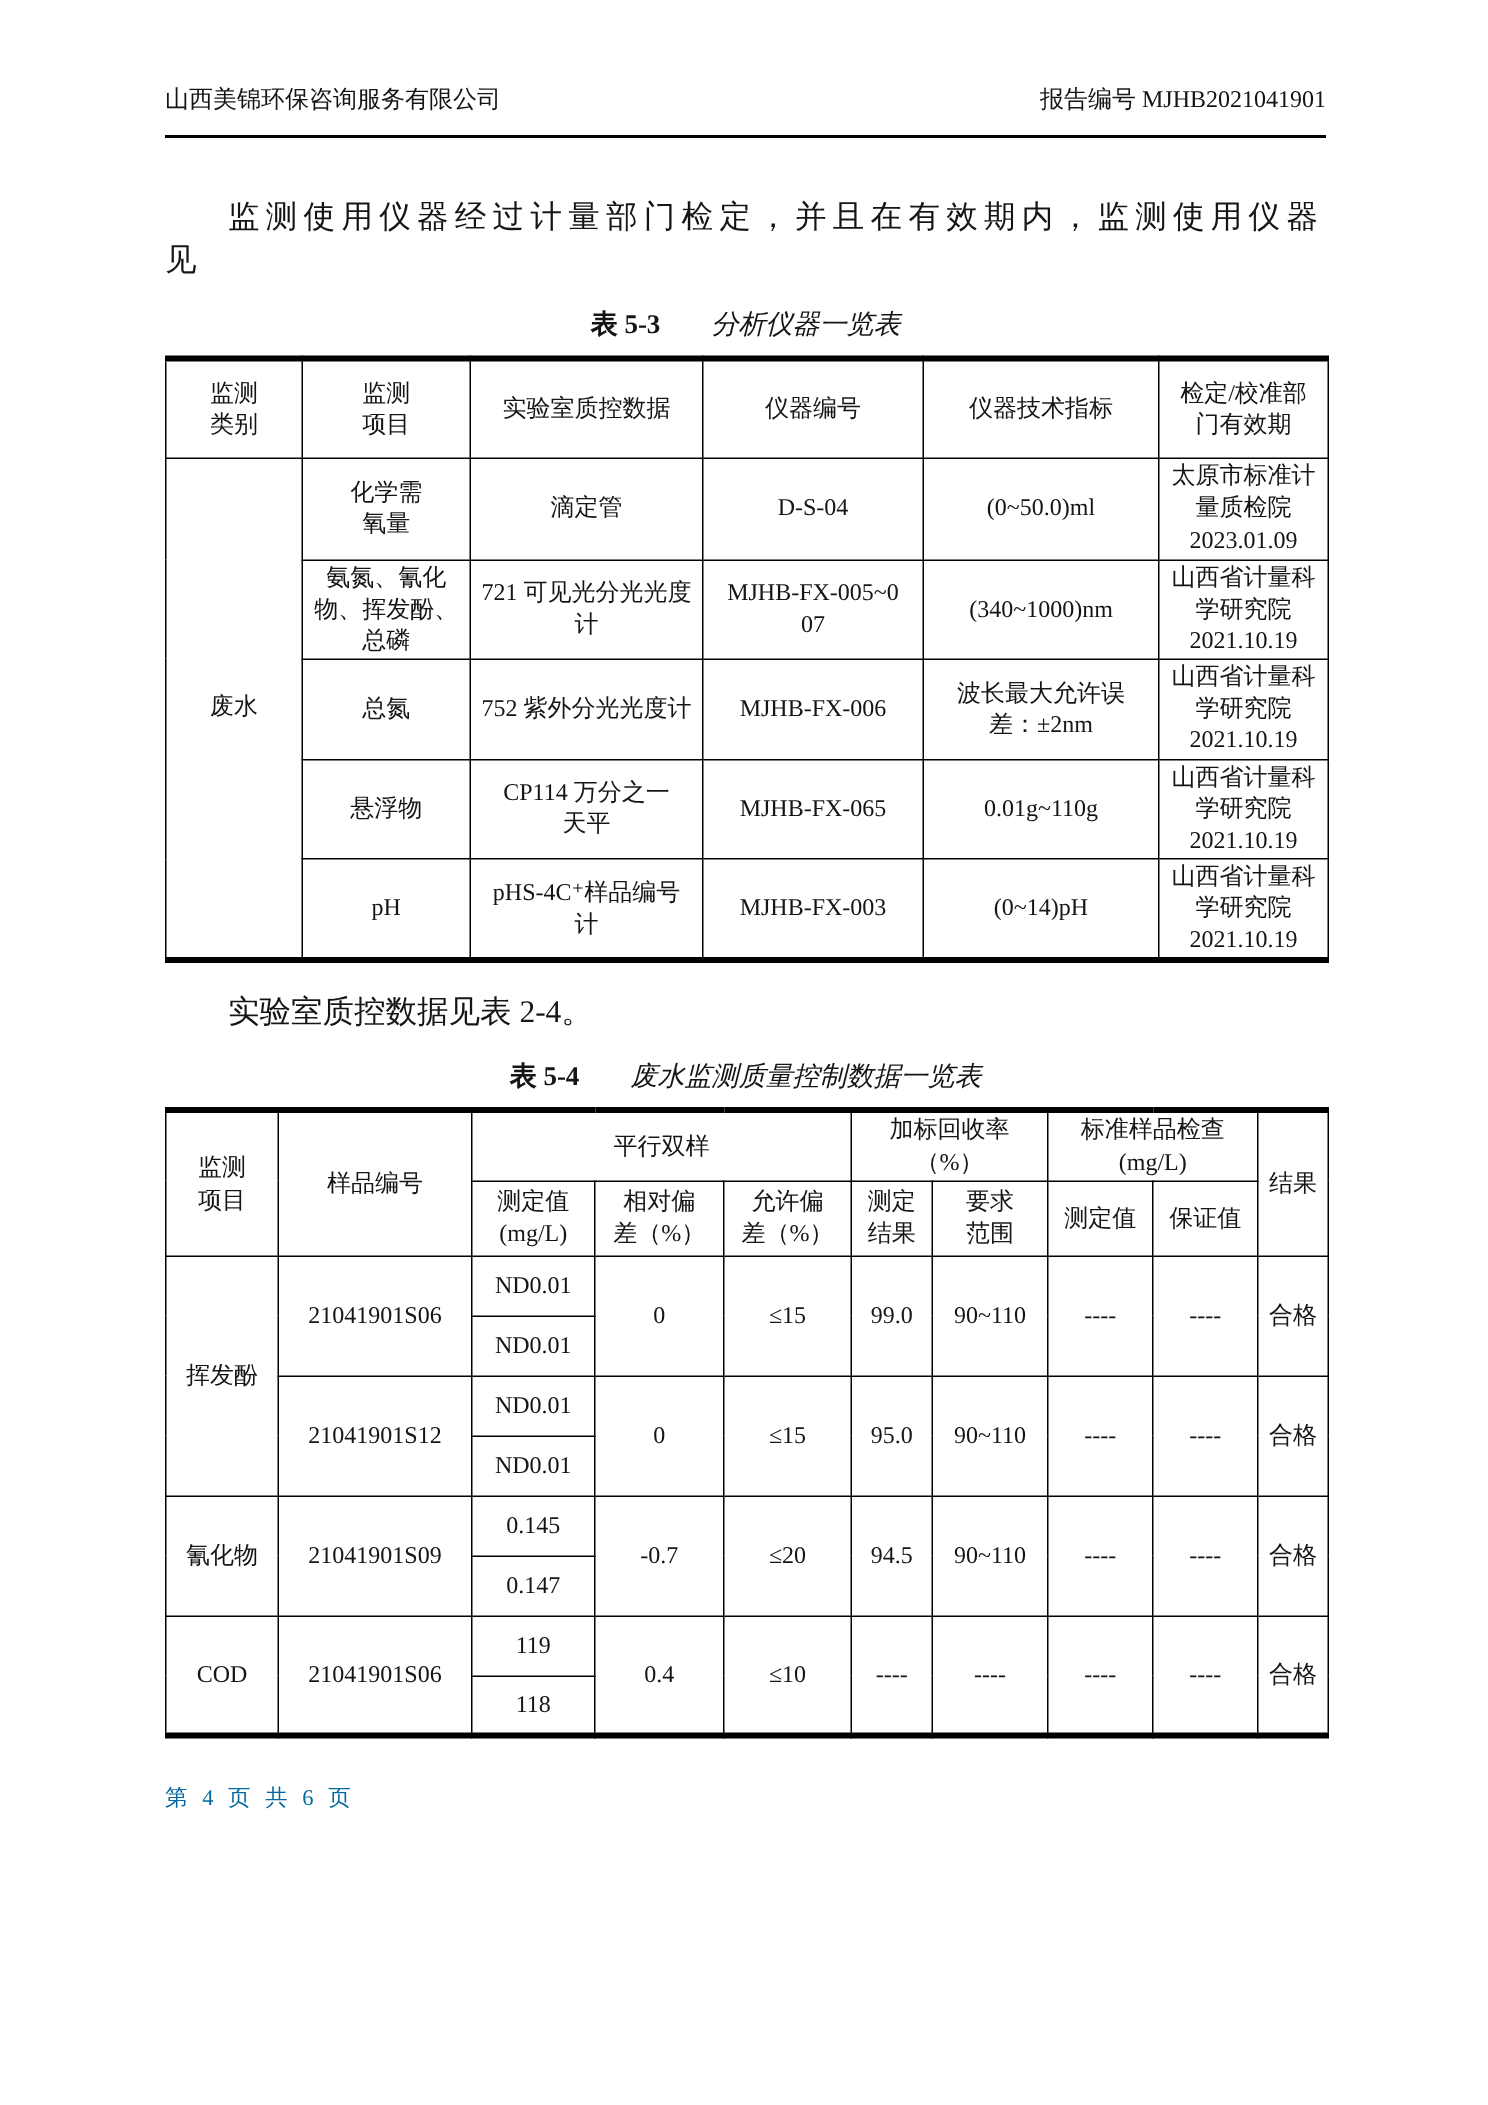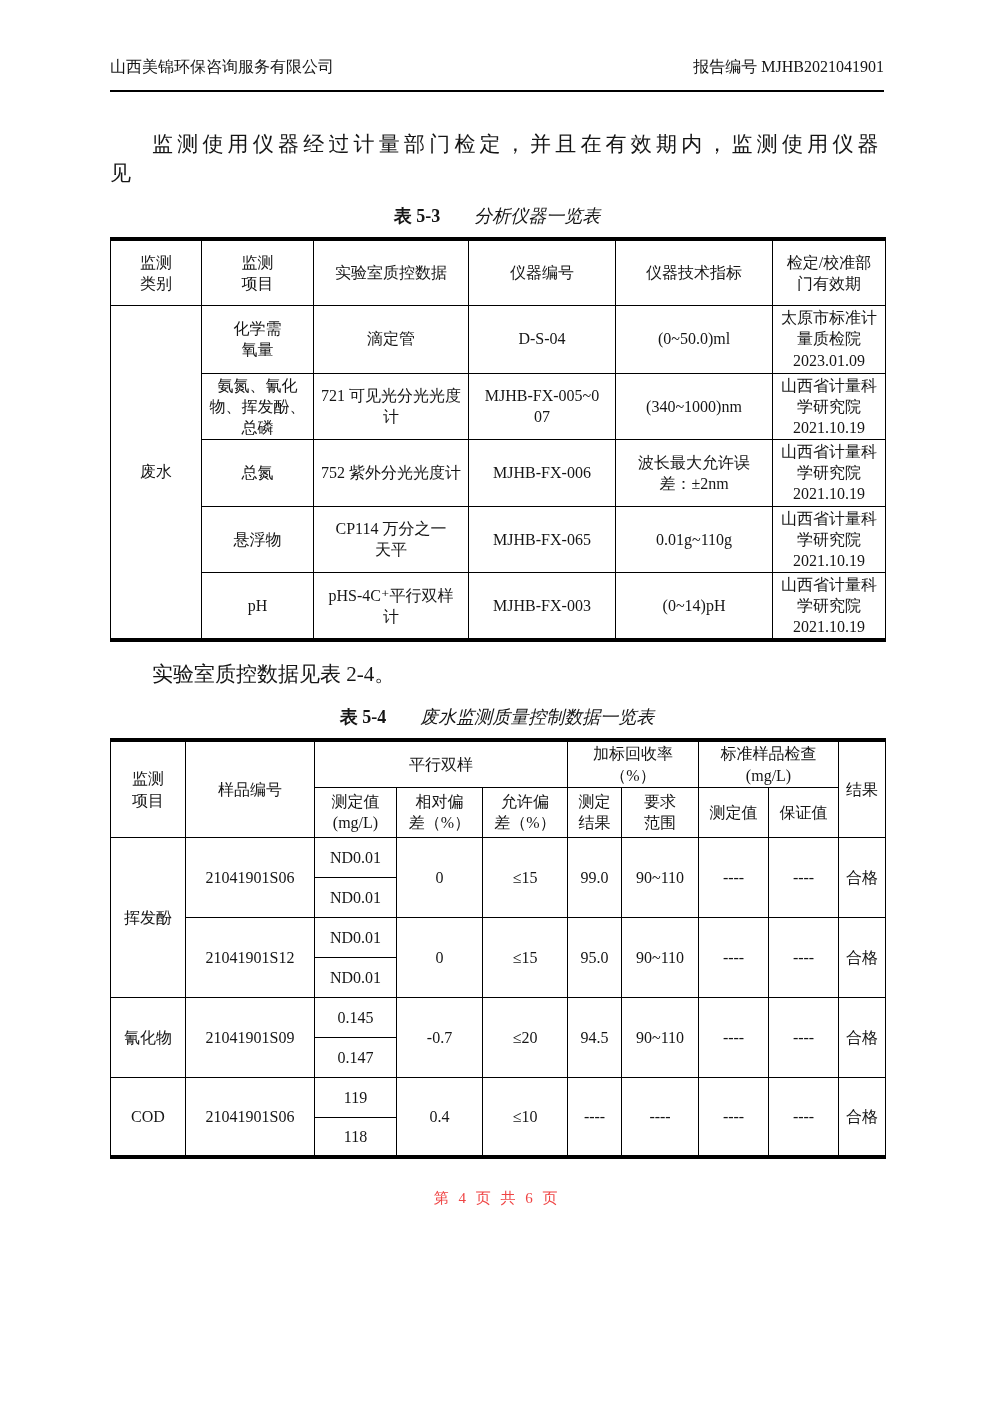--- a/index.html
+++ b/index.html
@@ -46,21 +46,21 @@
     font-size:16px;
     line-height:1.32;
     font-weight:normal;
     padding:1px 3px;
     white-space:pre-line;
     overflow:hidden;
   }
   .blk { display:block; }
 
   
-  .page-footer { margin-top:30px; text-align:center; font-size:15px; letter-spacing:3px; color:#ef4444; }
+  .page-footer { margin-top:30px; font-size:15px; letter-spacing:3px; color:#0369a1; }
 </style>
 </head>
 <body>
 
 <div class="page">
 
   <header class="page-header">
     <span>山西美锦环保咨询服务有限公司</span>
     <span>报告编号 MJHB2021041901</span>
   </header>
@@ -122,21 +122,21 @@
       <tr style="height:66px">
         <td>悬浮物</td>
         <td>CP114 万分之一
 天平</td>
         <td>MJHB-FX-065</td>
         <td>0.01g~110g</td>
         <td><span class="blk">山西省计量科学研究院</span><span class="blk">2021.10.19</span></td>
       </tr>
       <tr style="height:67px">
         <td>pH</td>
-        <td>pHS-4C⁺平行双样
+        <td>pHS-4C⁺样品编号
 计</td>
         <td>MJHB-FX-003</td>
         <td>(0~14)pH</td>
         <td><span class="blk">山西省计量科学研究院</span><span class="blk">2021.10.19</span></td>
       </tr>
     </tbody>
   </table>
 
 
   <p class="body-line indent" style="margin-top:18px">实验室质控数据见表 2-4。</p>

